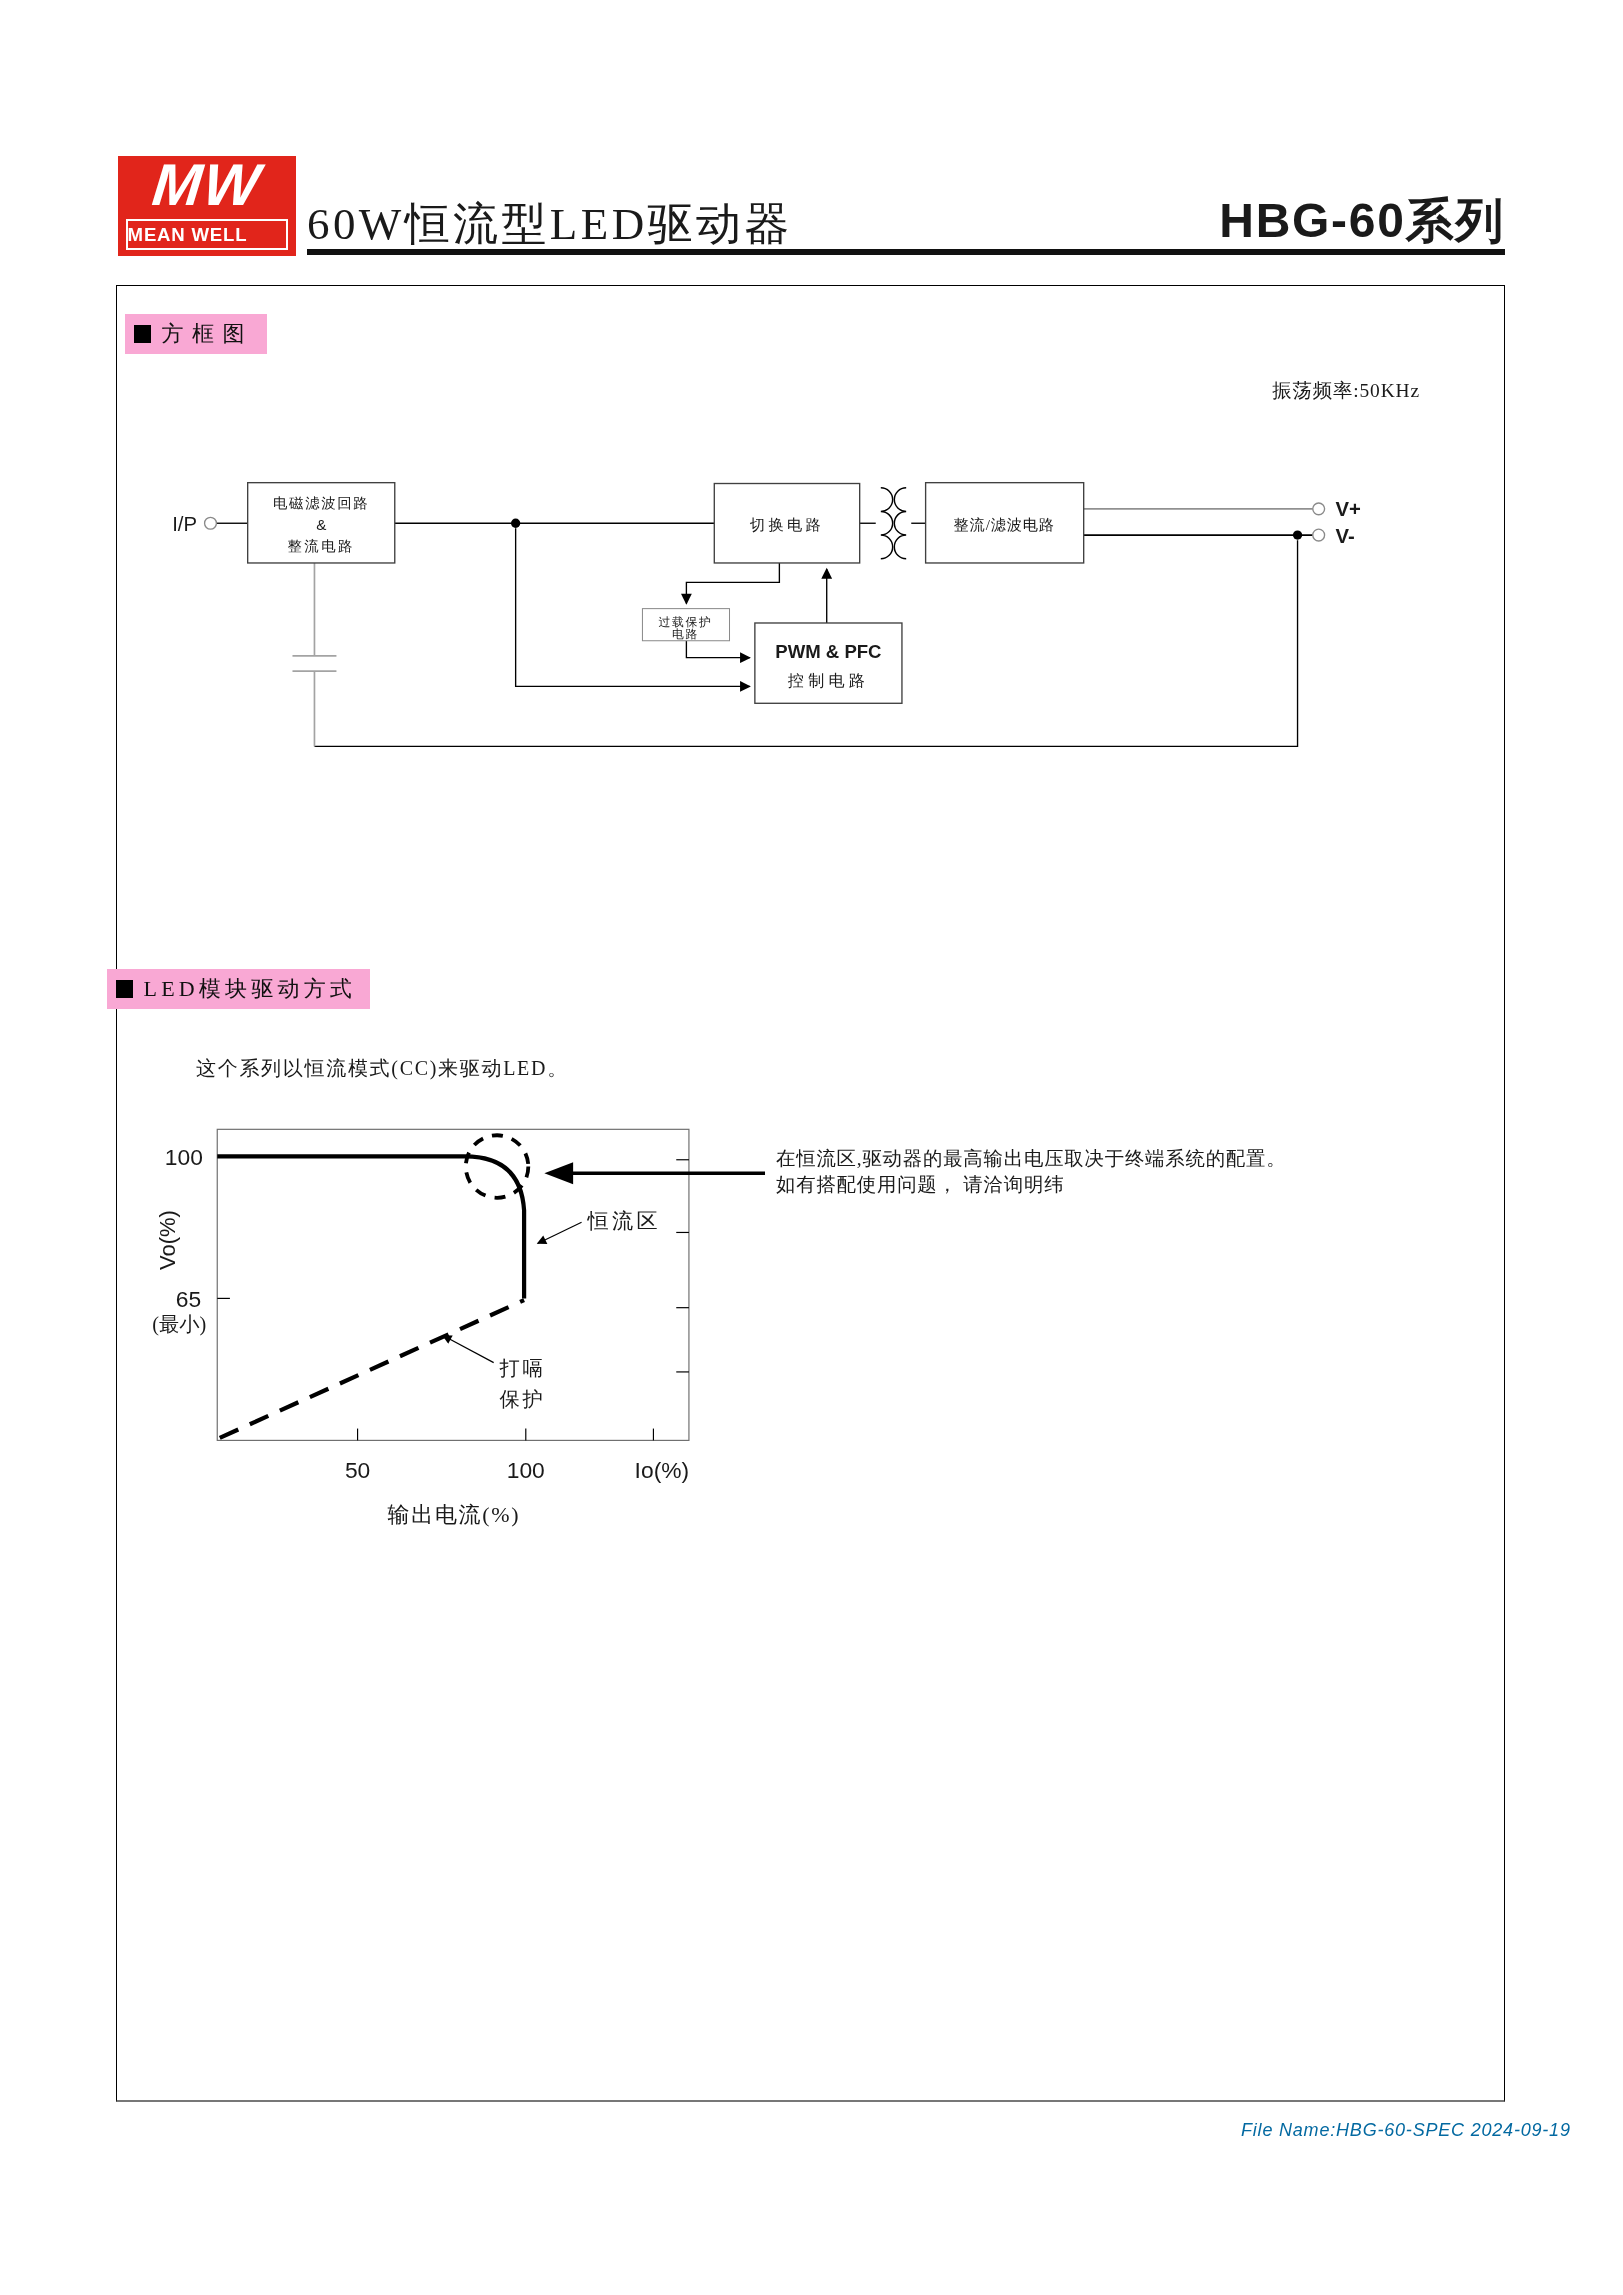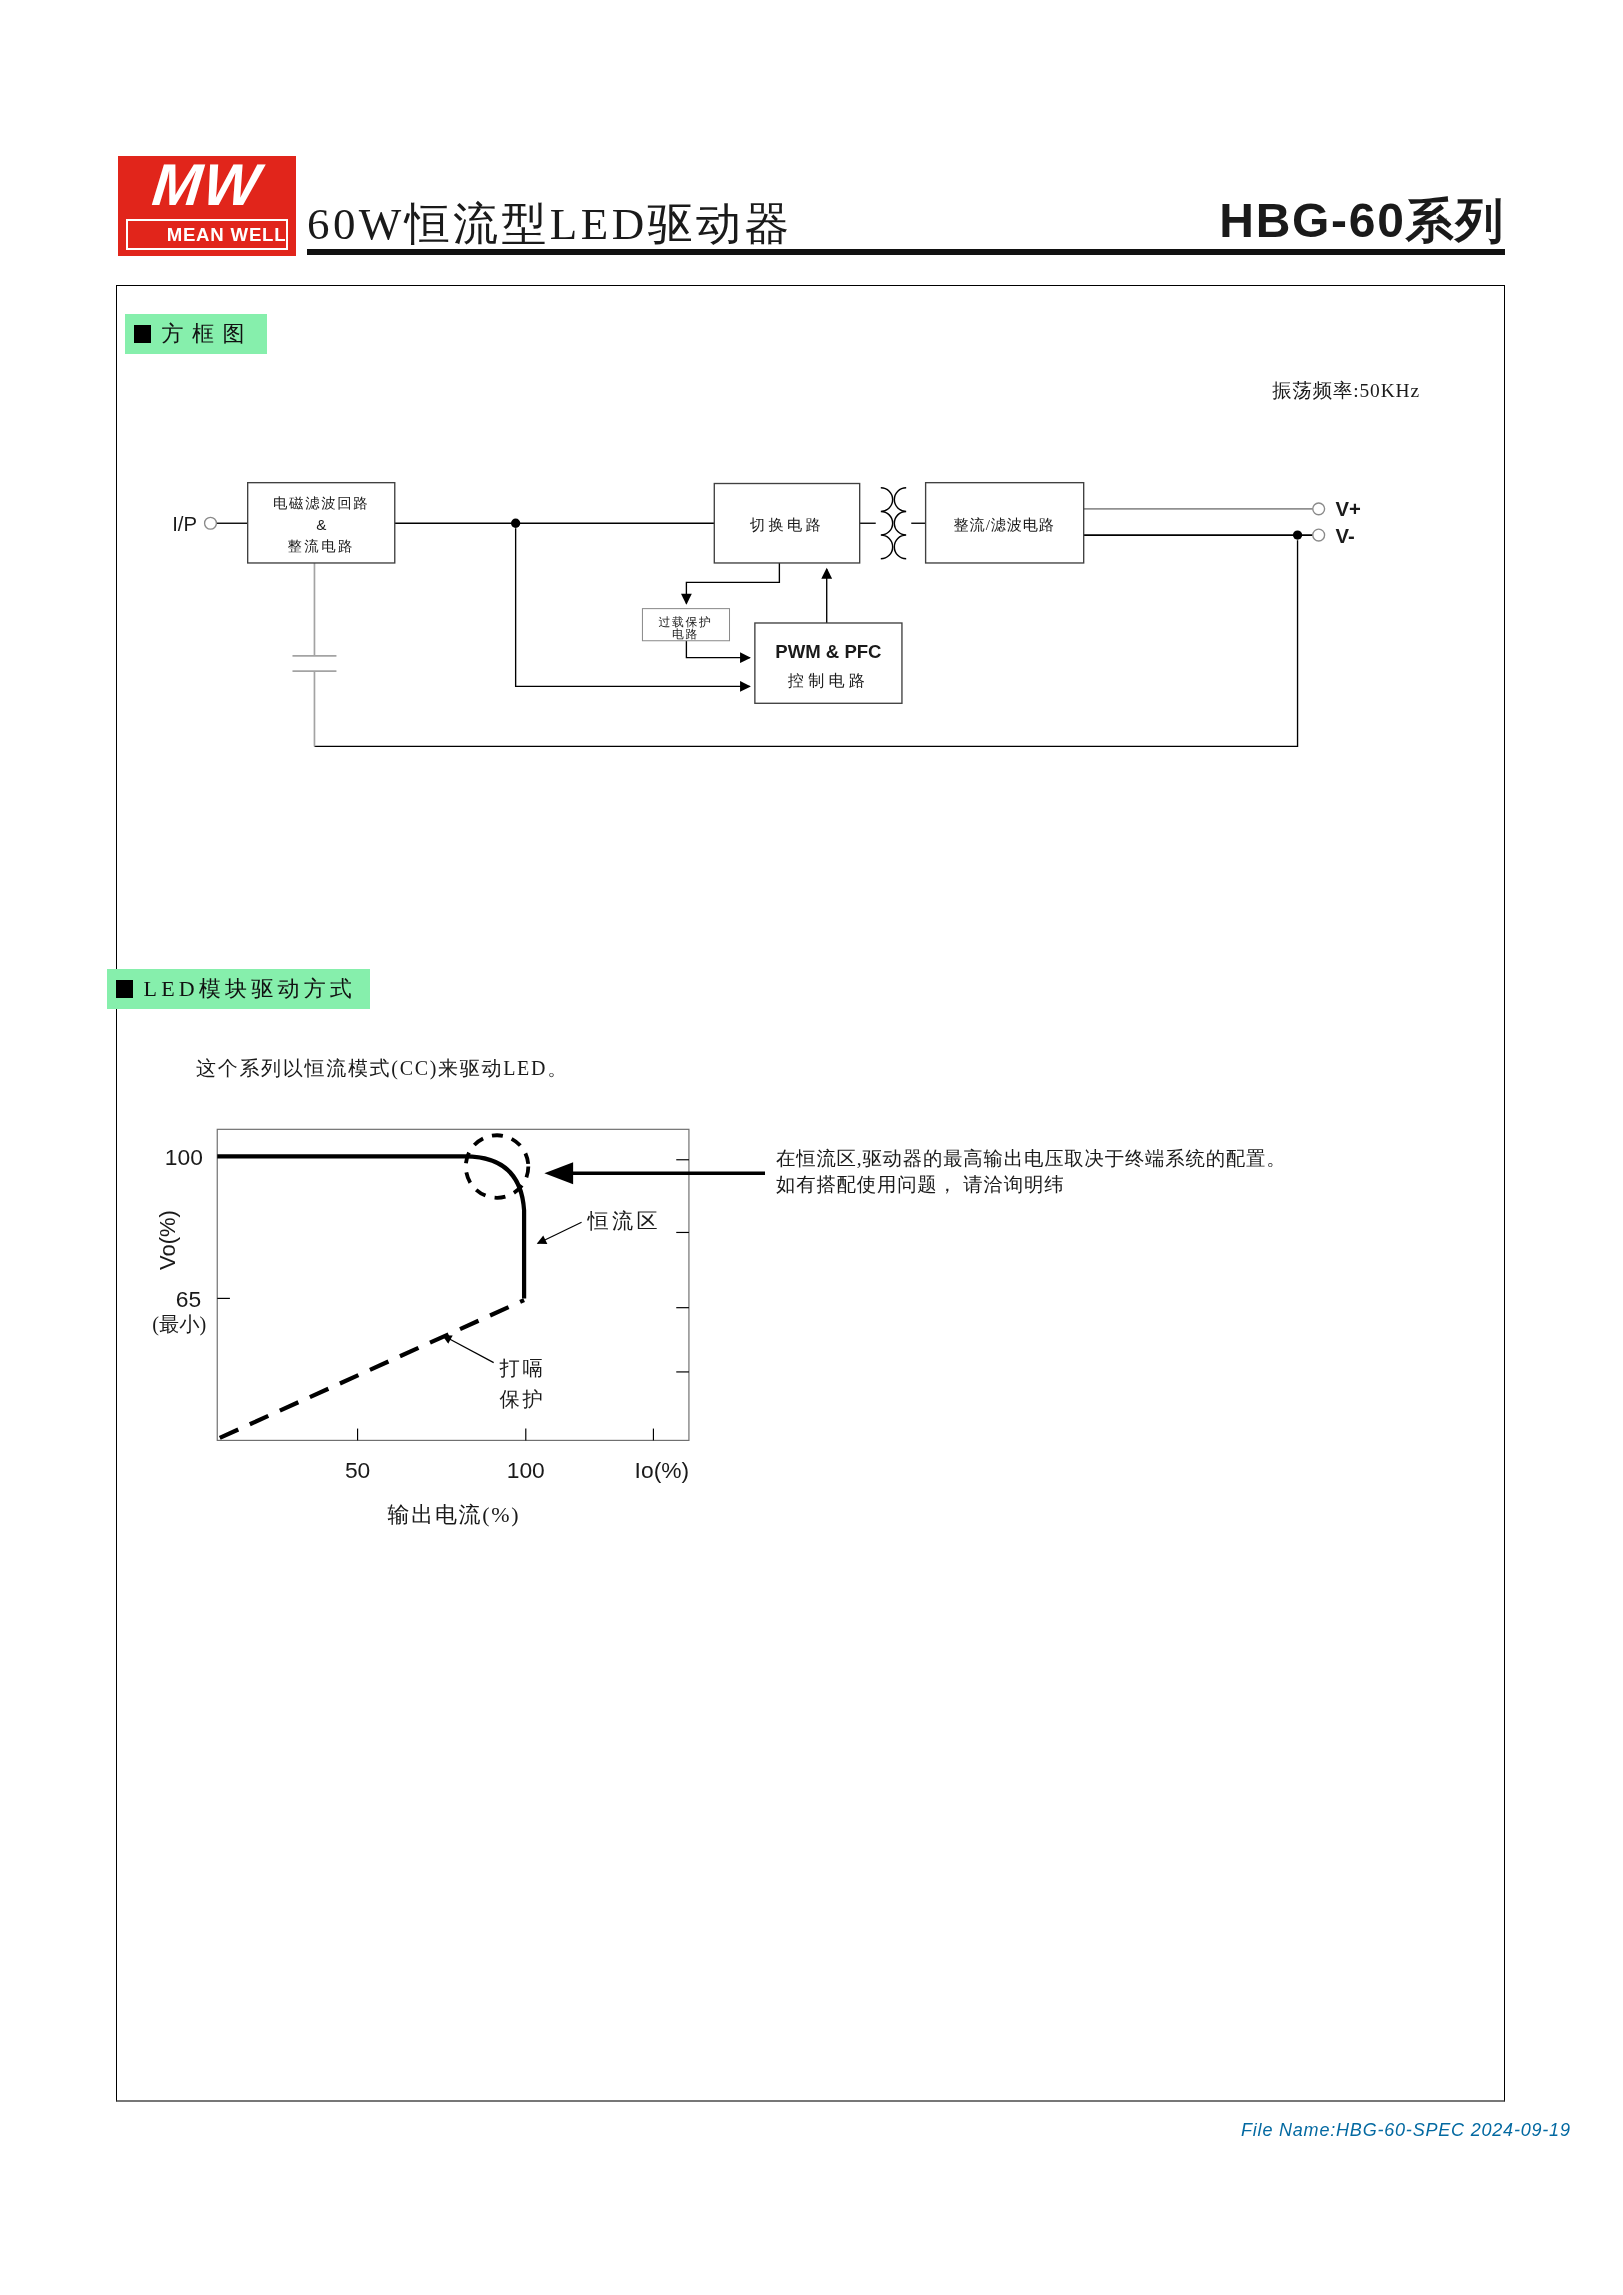--- a/index.html
+++ b/index.html
@@ -14,36 +14,36 @@
   
   .logo{left:118px;top:156px;width:178px;height:100px;background:#e1251b;}
   .logo .mw{
     position:absolute;left:0;right:0;top:-5px;text-align:center;
     font-size:59px;font-weight:bold;font-style:italic;color:#ffffff;
     transform:skewX(-6deg);letter-spacing:1.7px;
     font-family:"Liberation Sans","DejaVu Sans",sans-serif;
   }
   .brand-box{
     position:absolute;left:7.6px;right:7.6px;top:63px;height:27px;
-    border:2.5px solid #ffffff;display:flex;align-items:center;justify-content:flex-end;
+    border:2.5px solid #ffffff;display:flex;align-items:center;justify-content:flex-start;
   }
   .brand-box span{color:#fff;font-weight:bold;font-size:18.6px;letter-spacing:0.8px;}
   .page-title{left:307px;top:194px;font-size:45px;letter-spacing:3.4px;white-space:nowrap;}
   .series-title{right:118px;top:189px;font-size:48px;font-weight:bold;letter-spacing:1.7px;white-space:nowrap;}
   .title-rule{left:307px;top:249px;width:1198px;height:6px;background:#111;}
 
   
   .frame{
     left:116px;top:285px;width:1389px;height:1817px;box-sizing:border-box;
     border:0.8px solid #000;border-bottom:2.5px solid #777;
   }
 
   
   .sec{
-    background:#86efac;display:flex;align-items:center;gap:11px;
+    background:#f9a8d4;display:flex;align-items:center;gap:11px;
     padding:5px 13.5px 5px 8.5px;
   }
   .sec .sq{width:17px;height:18px;background:#000;flex:0 0 auto;}
   .sec .lbl{font-size:22px;color:#111;white-space:nowrap;}
   .sec1{left:125px;top:314px;}
   .sec1 .lbl{letter-spacing:8.5px;}
   .sec2{left:107px;top:969px;}
   .sec2 .lbl{letter-spacing:4.2px;}
 
   .intro{left:196px;top:1055px;font-size:20px;letter-spacing:1.7px;white-space:nowrap;}

